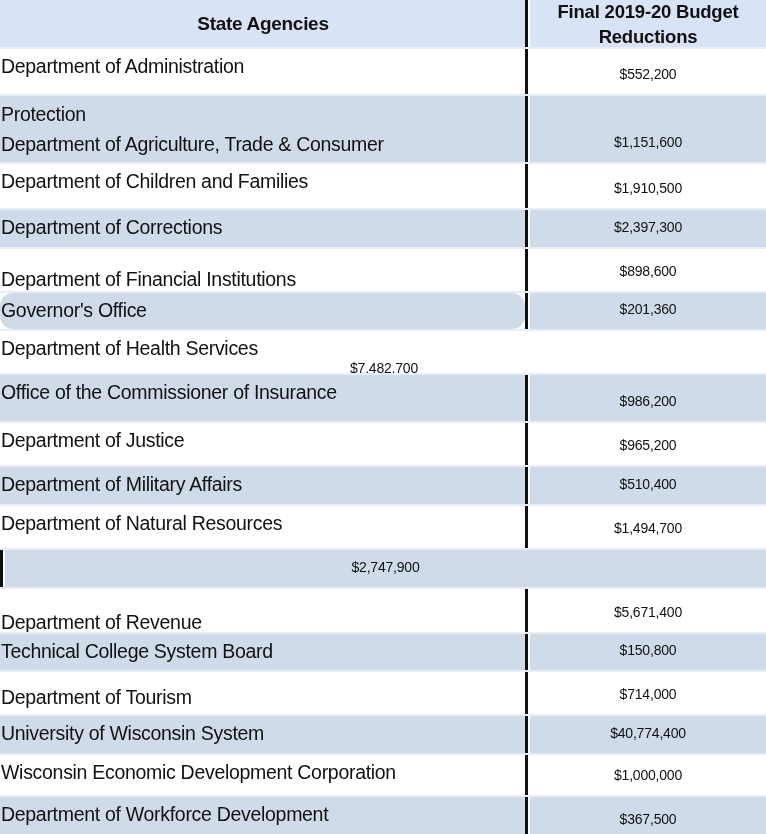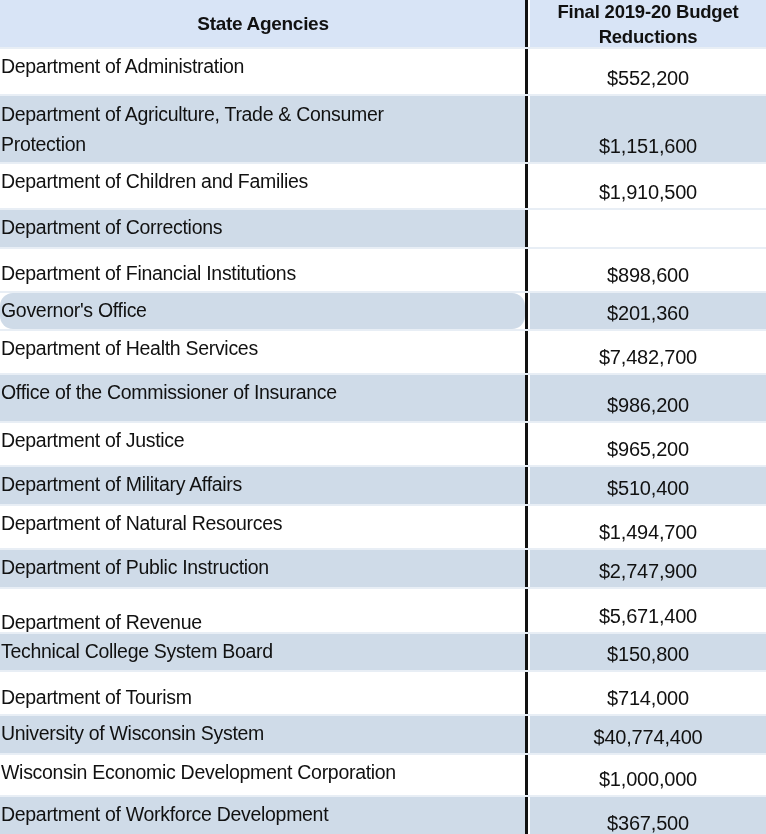--- a/index.html
+++ b/index.html
@@ -1,21 +1,21 @@
 <!DOCTYPE html>
 <html><head>
   <meta charset="utf-8">
   <style>
     html, body { margin: 0; padding: 0; background: #ffffff; }
     body { width: 766px; height: 834px; overflow: hidden; font-family: "Liberation Sans", sans-serif; color: #111; }
     .table { position: relative; width: 766px; }
     .row { display: flex; position: relative; }
     .cell-a { width: 525px; box-sizing: border-box; padding-left: 1px; font-size: 19.5px; letter-spacing: -0.3px; display: flex; flex-direction: column; justify-content: center; }
     .divider { width: 3px; background: #111; }
-    .cell-b { flex: 1; box-sizing: border-box; font-size: 20px; display: flex; align-items: flex-end; justify-content: center; padding-bottom: 4px; letter-spacing: -0.2px; }
+    .cell-b { flex: 1; box-sizing: border-box; font-size: 14px; display: flex; align-items: flex-end; justify-content: center; padding-bottom: 12px; letter-spacing: -0.2px; }
     .header .cell-a, .header .cell-b { background: #d8e4f6; font-weight: bold; text-align: center; align-items: center; justify-content: center; }
     .header .cell-a { font-size: 19px; }
     .header .cell-b { font-size: 18.5px; flex-direction: column; line-height: 25px; padding-bottom: 0; }
     .odd .cell-a, .odd .cell-b { background: #ffffff; }
     .even .cell-a, .even .cell-b { background: #cfdbe8; }
     .row.body-row { border-top: 2px solid #e8eef5; }
     .cell-b.gap { margin-left: 2px; text-align: center; }
   </style>
 </head>
 <body>
@@ -32,54 +32,55 @@
   <div id="rows">
       <div class="row body-row odd" style="height: 45px;">
         <div class="cell-a" style="justify-content: flex-start; padding-top: 6px;">
           <span>Department of Administration</span>
         </div>
         <div class="divider"></div>
         <div class="cell-b gap">$552,200</div>
       </div>
       <div class="row body-row even" style="height: 66px;">
         <div class="cell-a" style="line-height: 30px;">
+          <span>Protection</span>
           <span>Department of Agriculture, Trade &amp; Consumer</span>
-          <span>Protection</span>
         </div>
         <div class="divider"></div>
         <div class="cell-b gap">$1,151,600</div>
       </div>
       <div class="row body-row odd" style="height: 44px;">
         <div class="cell-a" style="justify-content: flex-start; padding-top: 6px;">
           <span>Department of Children and Families</span>
         </div>
         <div class="divider"></div>
         <div class="cell-b gap">$1,910,500</div>
       </div>
       <div class="row body-row even" style="height: 37px;">
         <div class="cell-a" style="justify-content: flex-start; padding-top: 6px;">
           <span>Department of Corrections</span>
         </div>
         <div class="divider"></div>
+        <div class="cell-b gap">$2,397,300</div>
       </div>
       <div class="row body-row odd" style="height: 42px;">
-        <div class="cell-a" style="justify-content: center; padding-top: 6px;">
+        <div class="cell-a" style="justify-content: flex-end; padding-top: 6px;">
           <span>Department of Financial Institutions</span>
         </div>
         <div class="divider"></div>
         <div class="cell-b gap">$898,600</div>
       </div>
       <div class="row body-row even" style="height: 36px;">
         <div class="cell-a" style="justify-content: flex-start; padding-top: 6px; border-radius: 13px;">
           <span>Governor's Office</span>
         </div>
         <div class="divider"></div>
         <div class="cell-b gap">$201,360</div>
       </div>
-      <div class="row body-row odd" style="height: 42px;">
+      <div class="row body-row odd" style="height: 42px; flex-direction: column;">
         <div class="cell-a" style="justify-content: flex-start; padding-top: 6px;">
           <span>Department of Health Services</span>
         </div>
         <div class="divider"></div>
         <div class="cell-b gap">$7,482,700</div>
       </div>
       <div class="row body-row even" style="height: 46px;">
         <div class="cell-a" style="justify-content: flex-start; padding-top: 6px;">
           <span>Office of the Commissioner of Insurance</span>
         </div>
@@ -101,23 +102,20 @@
         <div class="cell-b gap">$510,400</div>
       </div>
       <div class="row body-row odd" style="height: 42px;">
         <div class="cell-a" style="justify-content: flex-start; padding-top: 6px;">
           <span>Department of Natural Resources</span>
         </div>
         <div class="divider"></div>
         <div class="cell-b gap">$1,494,700</div>
       </div>
       <div class="row body-row even" style="height: 37px;">
-        <div class="cell-a" style="justify-content: flex-start; padding-top: 6px;">
-          <span>Department of Public Instruction</span>
-        </div>
         <div class="divider"></div>
         <div class="cell-b gap">$2,747,900</div>
       </div>
       <div class="row body-row odd" style="height: 43px;">
         <div class="cell-a" style="justify-content: flex-start; padding-top: 6px; margin-top: 16px;">
           <span>Department of Revenue</span>
         </div>
         <div class="divider"></div>
         <div class="cell-b gap">$5,671,400</div>
       </div>

